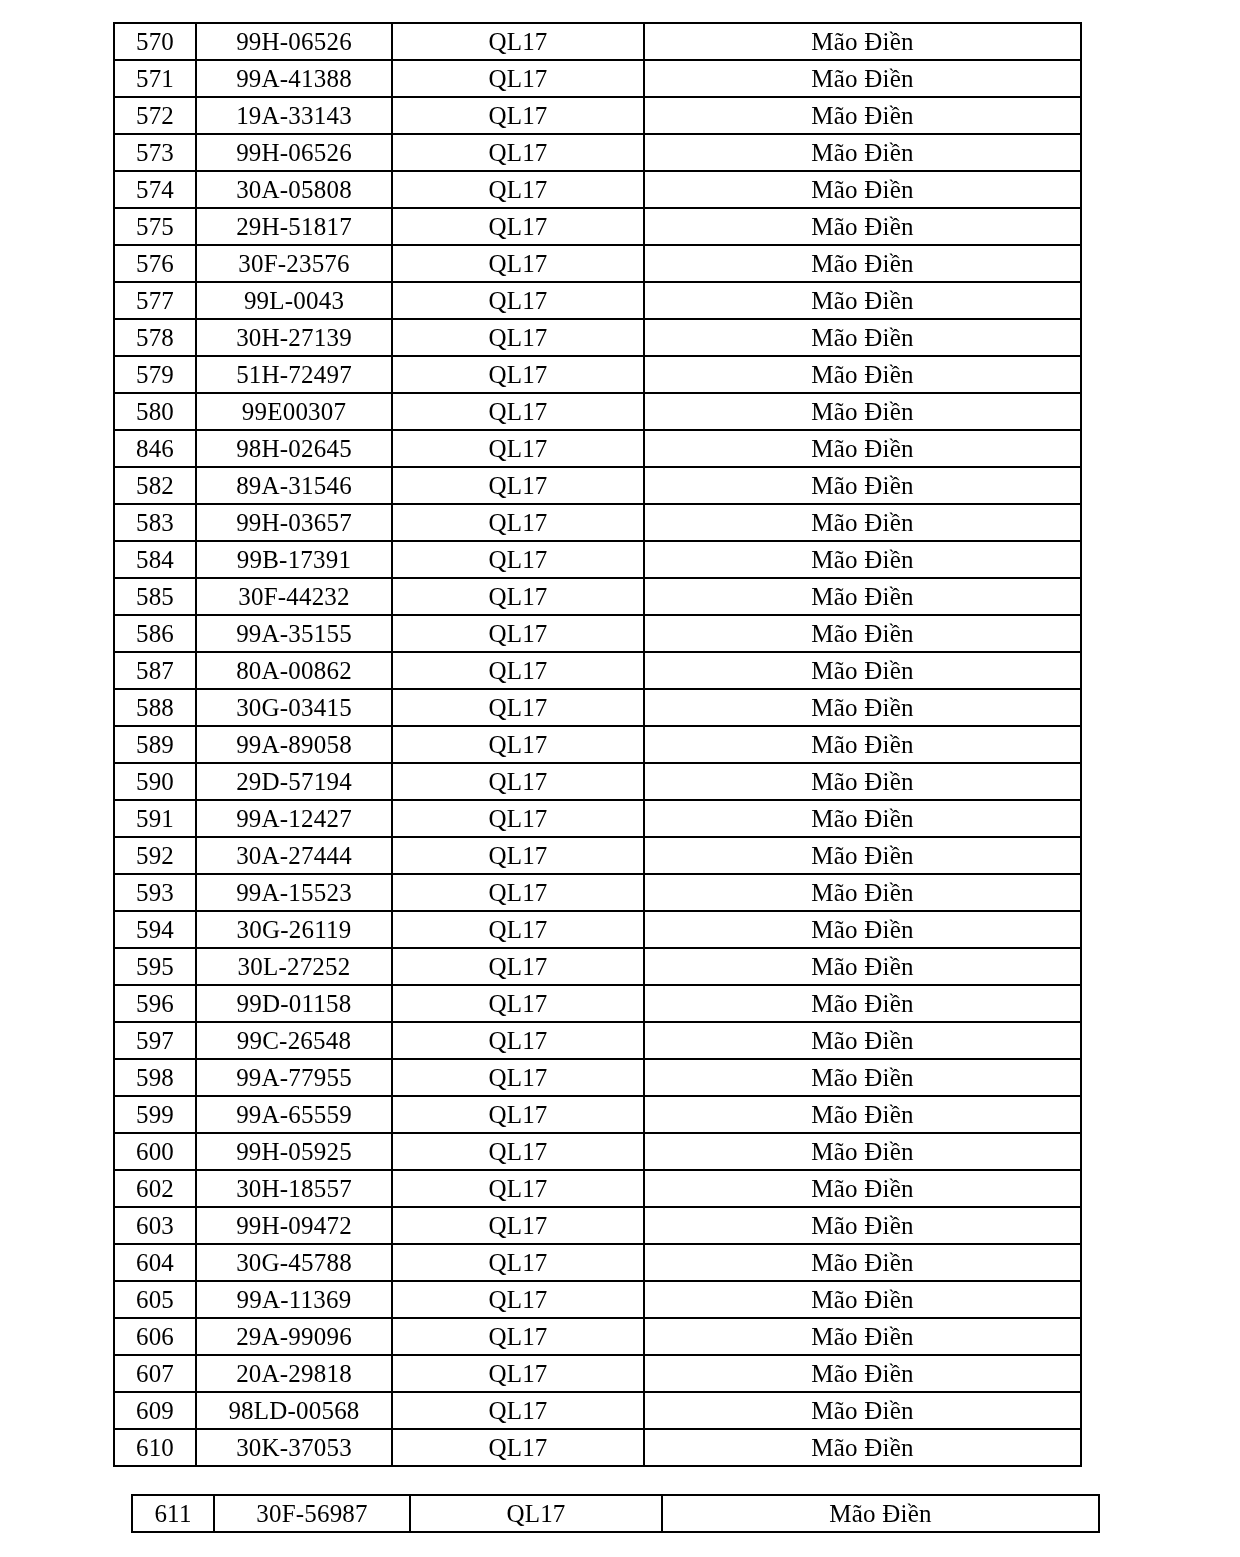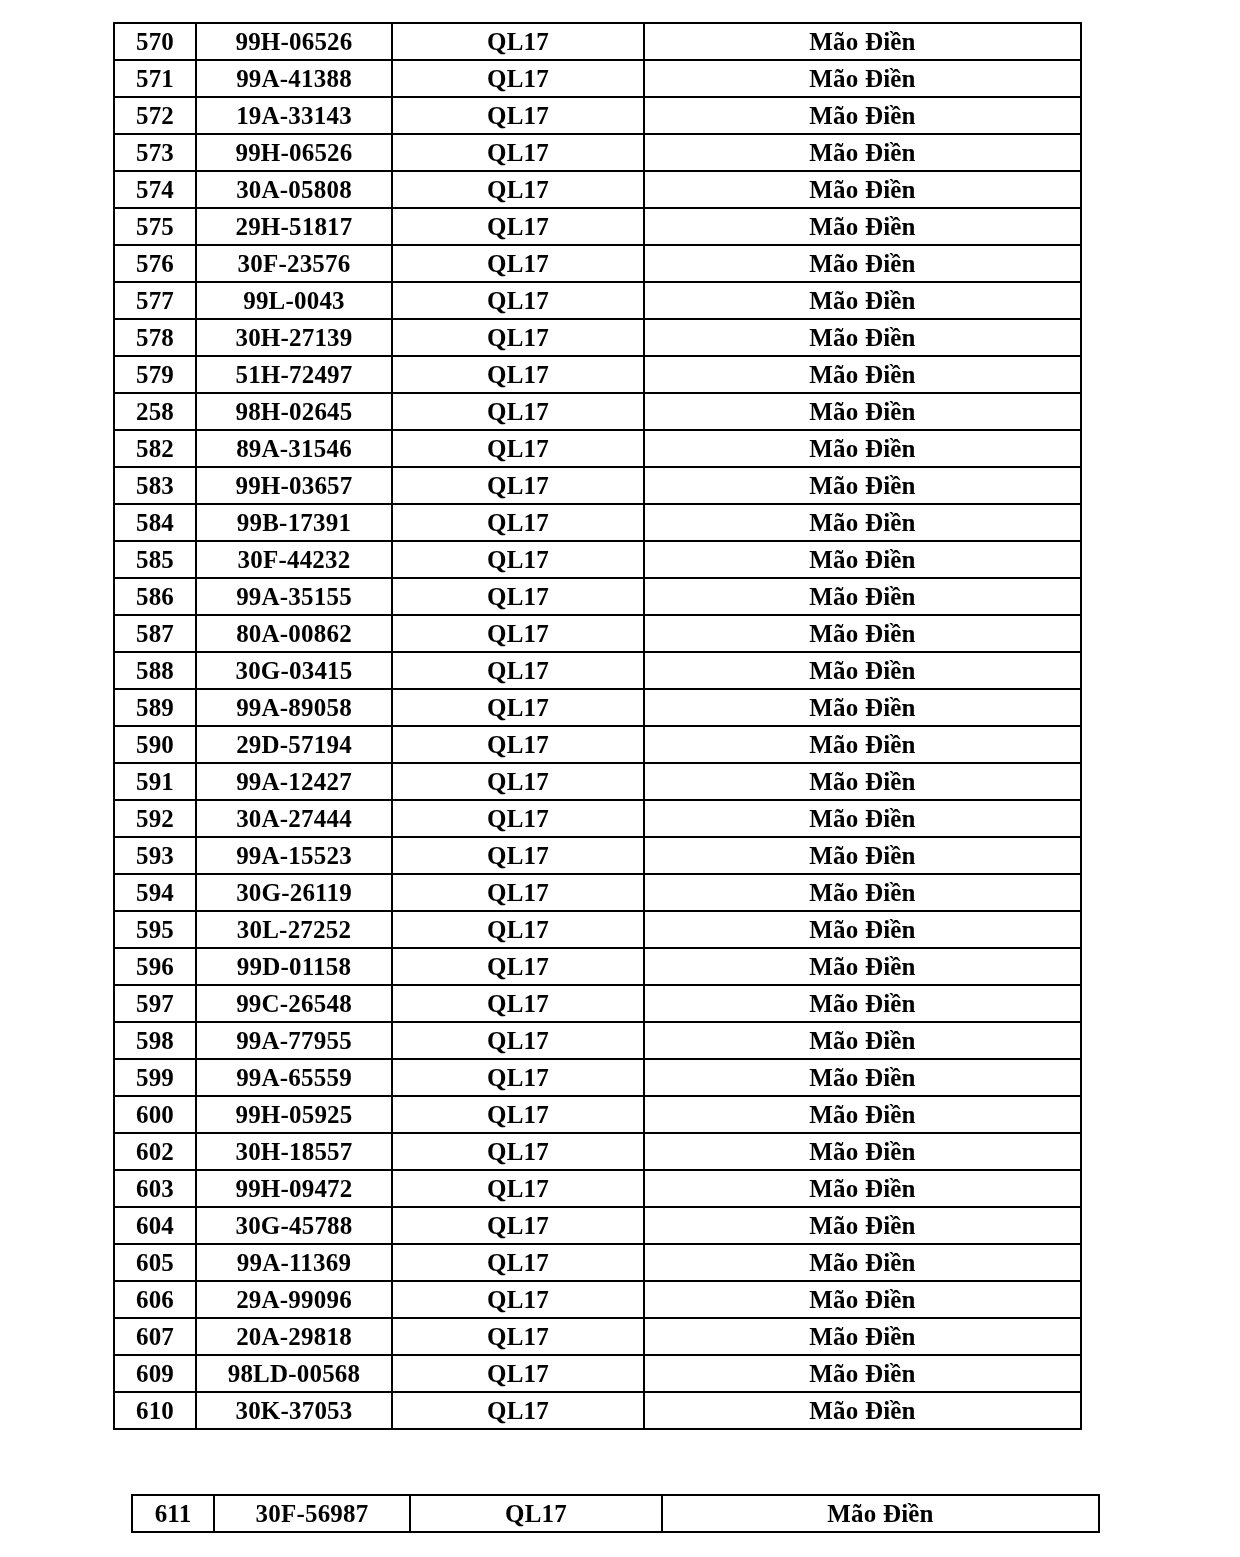--- a/index.html
+++ b/index.html
@@ -21,21 +21,20 @@
     height: 1557px;
     background: #ffffff;
   }
   .table-block {
     position: absolute;
     left: 113px;
     width: 967px;
     border-collapse: collapse;
     border-spacing: 0;
     table-layout: fixed;
-    font-weight: bold;
   }
   #main-table { top: 22px; }
   #continued-table { top: 1494px; margin-left: 18px; }
 
   .table-block td {
     border: 2px solid #000000;
     height: 35px;
     padding: 0 2px;
     font-size: 25px;
     line-height: 33px;
@@ -121,21 +120,27 @@
           <td class="cell-road">QL17</td>
           <td class="cell-place">Mão Điền</td>
         </tr>
         <tr>
           <td class="cell-index">579</td>
           <td class="cell-plate">51H-72497</td>
           <td class="cell-road">QL17</td>
           <td class="cell-place">Mão Điền</td>
         </tr>
         <tr>
-          <td class="cell-index">258</td>
+          <td class="cell-index">580</td>
+          <td class="cell-plate">99E00307</td>
+          <td class="cell-road">QL17</td>
+          <td class="cell-place">Mão Điền</td>
+        </tr>
+        <tr>
+          <td class="cell-index">846</td>
           <td class="cell-plate">98H-02645</td>
           <td class="cell-road">QL17</td>
           <td class="cell-place">Mão Điền</td>
         </tr>
         <tr>
           <td class="cell-index">582</td>
           <td class="cell-plate">89A-31546</td>
           <td class="cell-road">QL17</td>
           <td class="cell-place">Mão Điền</td>
         </tr>

